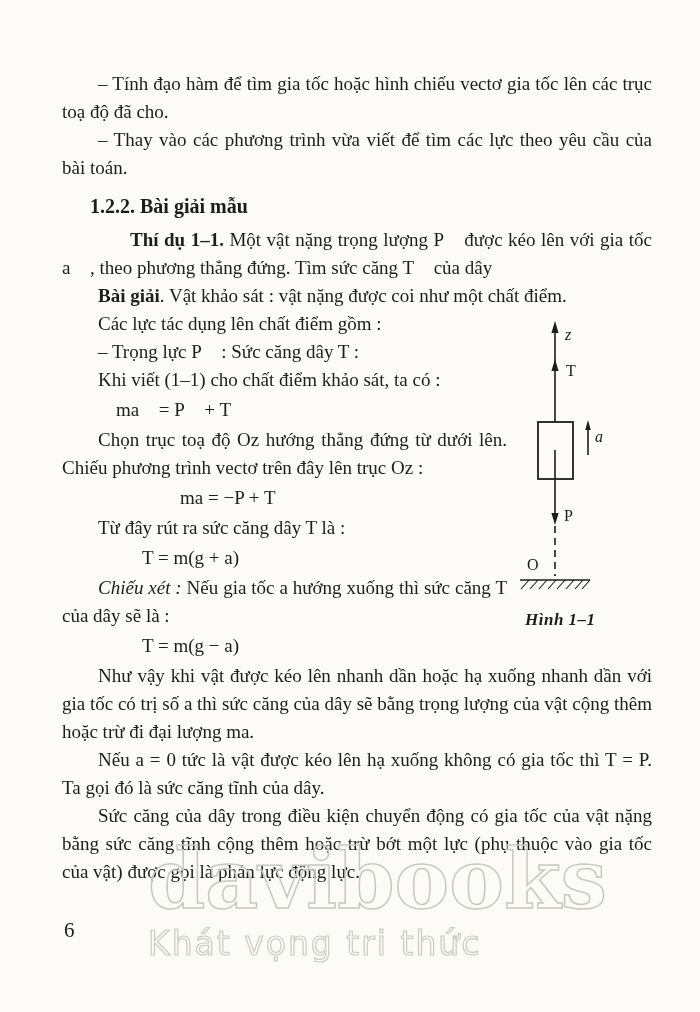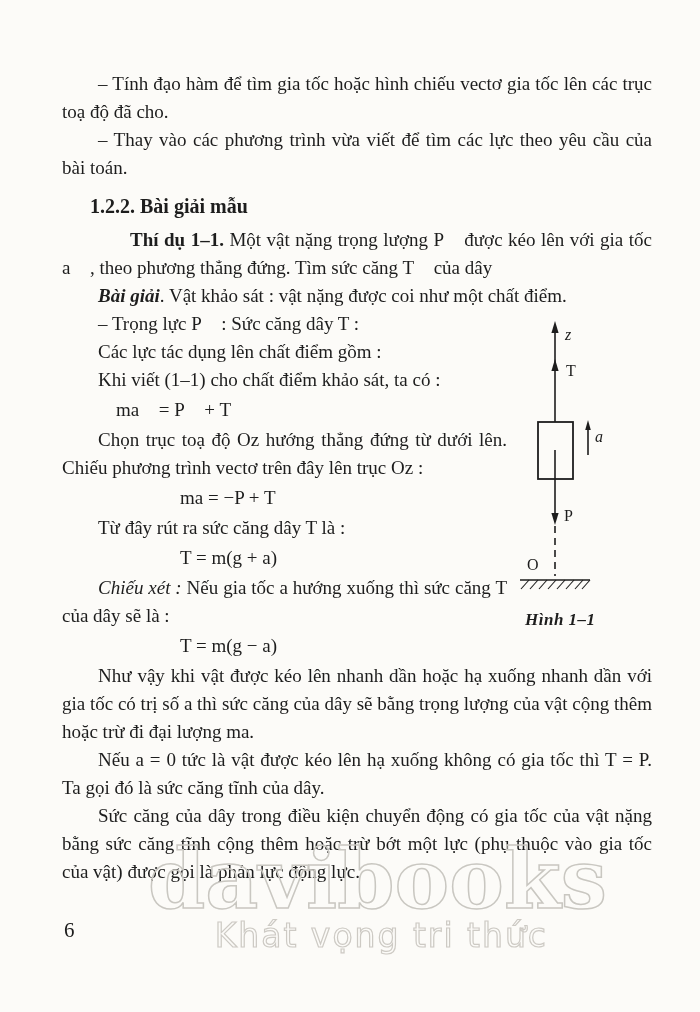--- a/index.html
+++ b/index.html
@@ -7,46 +7,46 @@
     position:relative; width:700px; height:1012px; margin:0 auto;
     background:#fcfbf8; color:#1d1d1d; overflow:hidden;
     font-family:"Liberation Serif","DejaVu Serif",serif;
     font-size:19px; line-height:28px;
     padding:70px 48px 0 62px; box-sizing:border-box;
   }
   p { margin:0; text-indent:36px; text-align:justify; }
   p.no-just { text-align:left; }
   .heading { font-weight:bold; font-size:20px; margin:10px 0 6px; text-indent:28px; }
   .b  { font-weight:bold;margin-left:32px; }
-  .bi { font-weight:bold; font-style:italic; }
+  .bi { font-weight:bold; }
   .i  { font-style:italic; }
   .eq { text-indent:0; margin:2px 0; text-align:left; }
   .eq-vector    { margin-left:54px; }
   .eq-projected { margin-left:118px; }
-  .eq-tension-up, .eq-tension-down { margin-left:118px; }
+  .eq-tension-up, .eq-tension-down { margin-left:80px; }
   .eq-general   { margin-left:211px; }
 
   .figure { float:right; width:135px; margin:4px 0 6px 10px; }
   .figure svg { display:block; }
   .fig-caption {
     font-weight:bold; font-style:italic; font-size:17px;
     margin:10px 0 0 8px; letter-spacing:0.5px; text-indent:0;
   }
 
   .pagenum { position:absolute; left:64px; top:916px; font-size:21px; }
 
   .watermark { position:absolute; left:148px; top:836px; width:400px; pointer-events:none; }
   .wm-name {
     font-family:"DejaVu Serif",serif; font-weight:bold;
     font-size:82px; line-height:1.05; text-align:center;
     color:transparent; -webkit-text-stroke:1.5px #c9c7c1;
   }
   .wm-tagline {
     font-family:"DejaVu Sans","Liberation Sans",sans-serif;
-    font-size:33px; letter-spacing:2px; text-align:right; margin-top:0px;
+    font-size:33px; letter-spacing:2px; margin-top:8px;
     color:transparent; -webkit-text-stroke:1.2px #cdcac4;
   }
 </style>
 </head>
 <body>
 
 <div class="page">
 
   <p>– Tính đạo hàm để tìm gia tốc hoặc hình chiếu vectơ gia tốc lên các trục toạ độ đã cho.</p>
 
@@ -96,23 +96,23 @@
         <text x="48" y="26">z</text>
         <text x="49" y="62" font-style="normal">T</text>
         <text x="78" y="128">a</text>
         <text x="47" y="207" font-style="normal">P</text>
         <text x="10" y="256" font-style="normal">O</text>
       </g>
     </svg>
     <div class="fig-caption">Hình 1–1</div>
   </div>
 
+  <p class="no-just">Các lực tác dụng lên chất điểm gồm :</p>
+
   <p class="no-just">– Trọng lực P⃗ : Sức căng dây T :</p>
-
-  <p class="no-just">Các lực tác dụng lên chất điểm gồm :</p>
 
   <p class="no-just">Khi viết (1–1) cho chất điểm khảo sát, ta có :</p>
 
   <p class="eq eq-vector">ma⃗ = P⃗ + T⃗</p>
 
   <p>Chọn trục toạ độ Oz hướng thẳng đứng từ dưới lên. Chiếu phương trình vectơ trên đây lên trục Oz :</p>
 
   <p class="eq eq-projected">ma = −P + T</p>
 
   <p class="no-just">Từ đây rút ra sức căng dây T là :</p>

